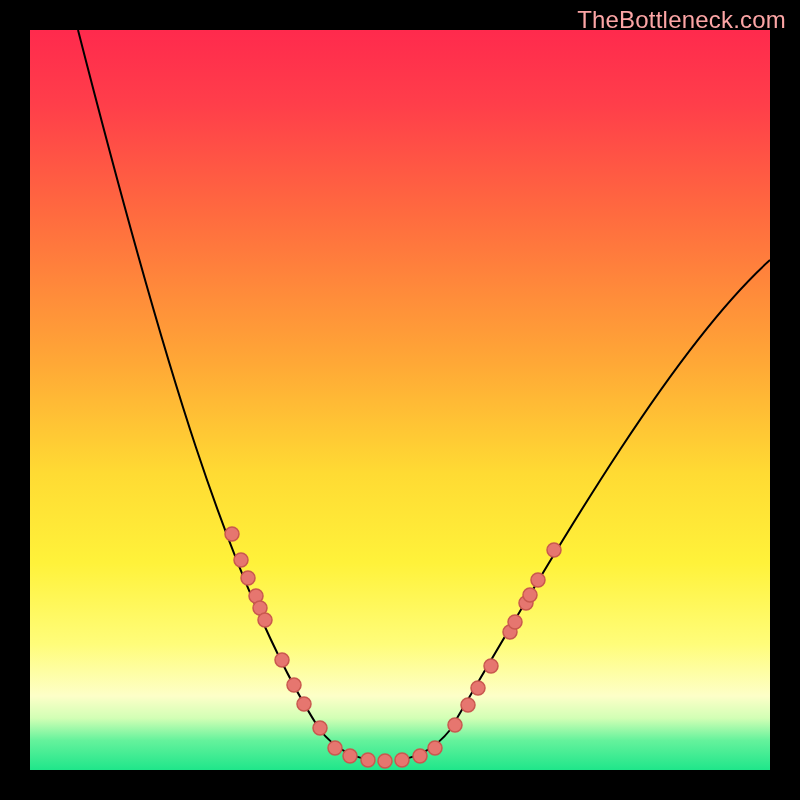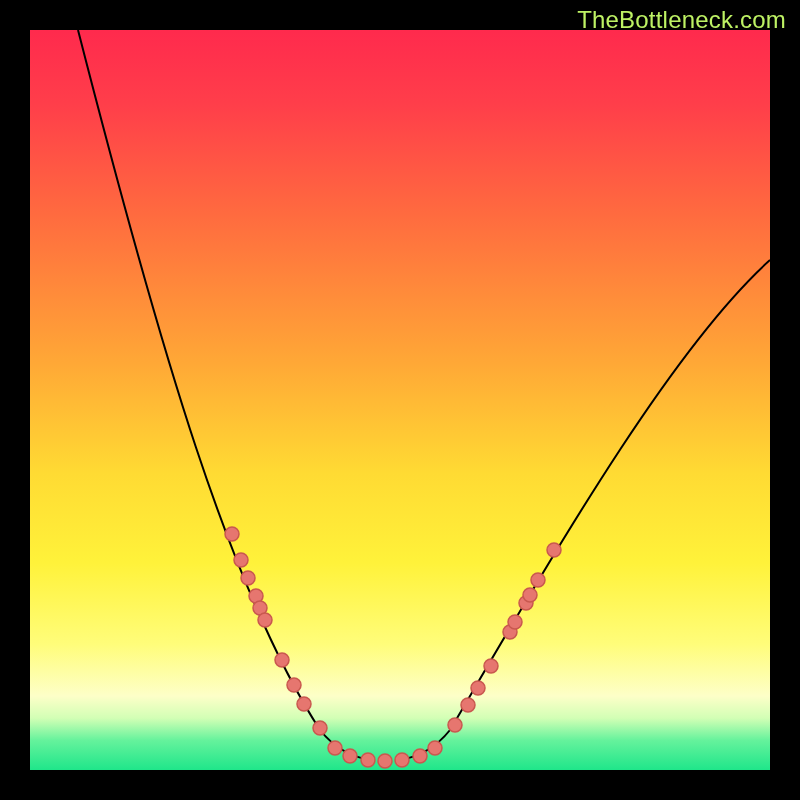--- a/index.html
+++ b/index.html
@@ -28,21 +28,21 @@
       #d2ffb5 93%,
       #65f29c 96%,
       #1fe68a 100%);
   }
   .watermark {
     position: absolute;
     top: 6px;
     right: 14px;
     font-family: Arial, Helvetica, sans-serif;
     font-size: 24px;
-    color: #bef264;
+    color: #fca5a5;
     letter-spacing: 0.2px;
     user-select: none;
   }
   svg.curves {
     position: absolute;
     left: 0;
     top: 0;
     width: 740px;
     height: 740px;
   }

